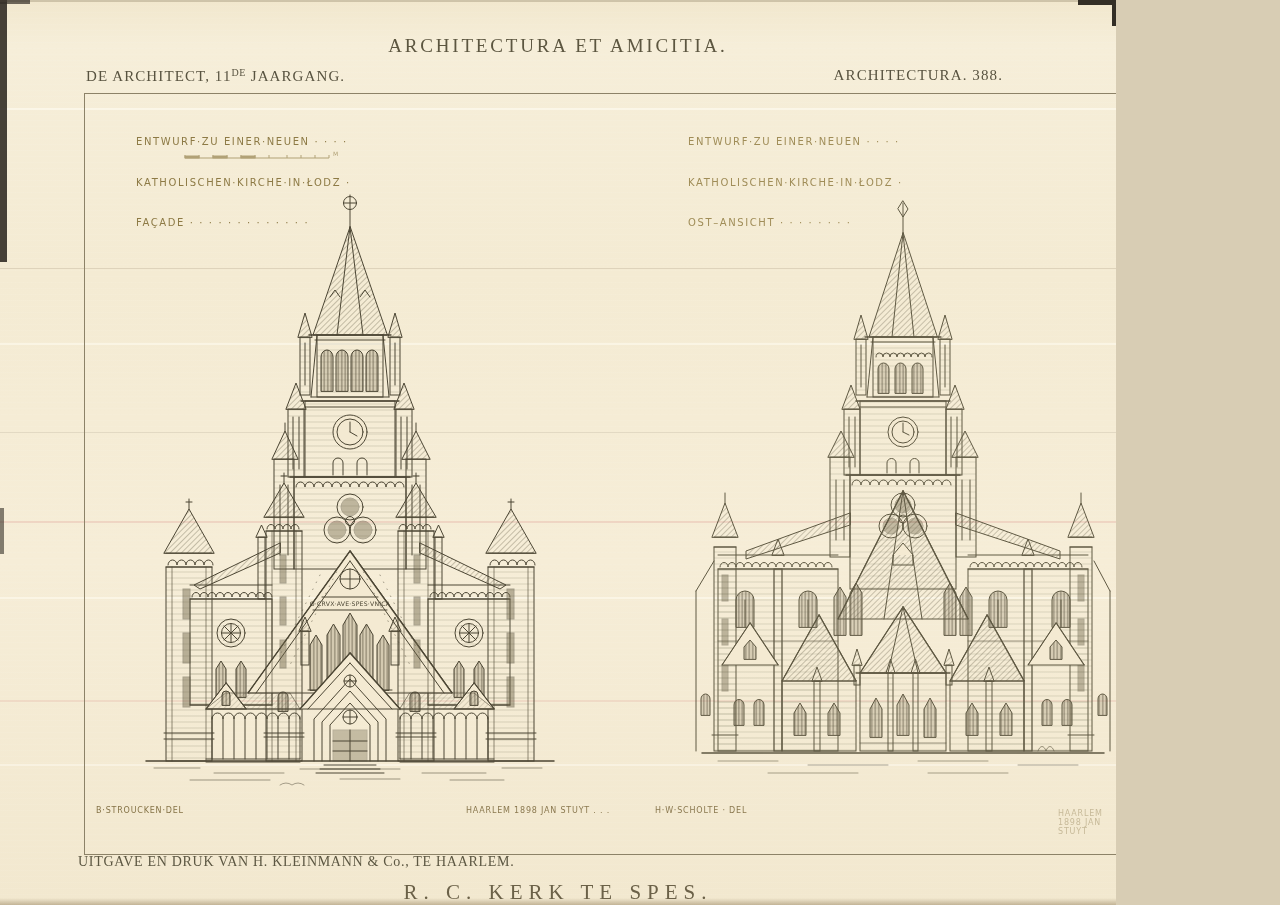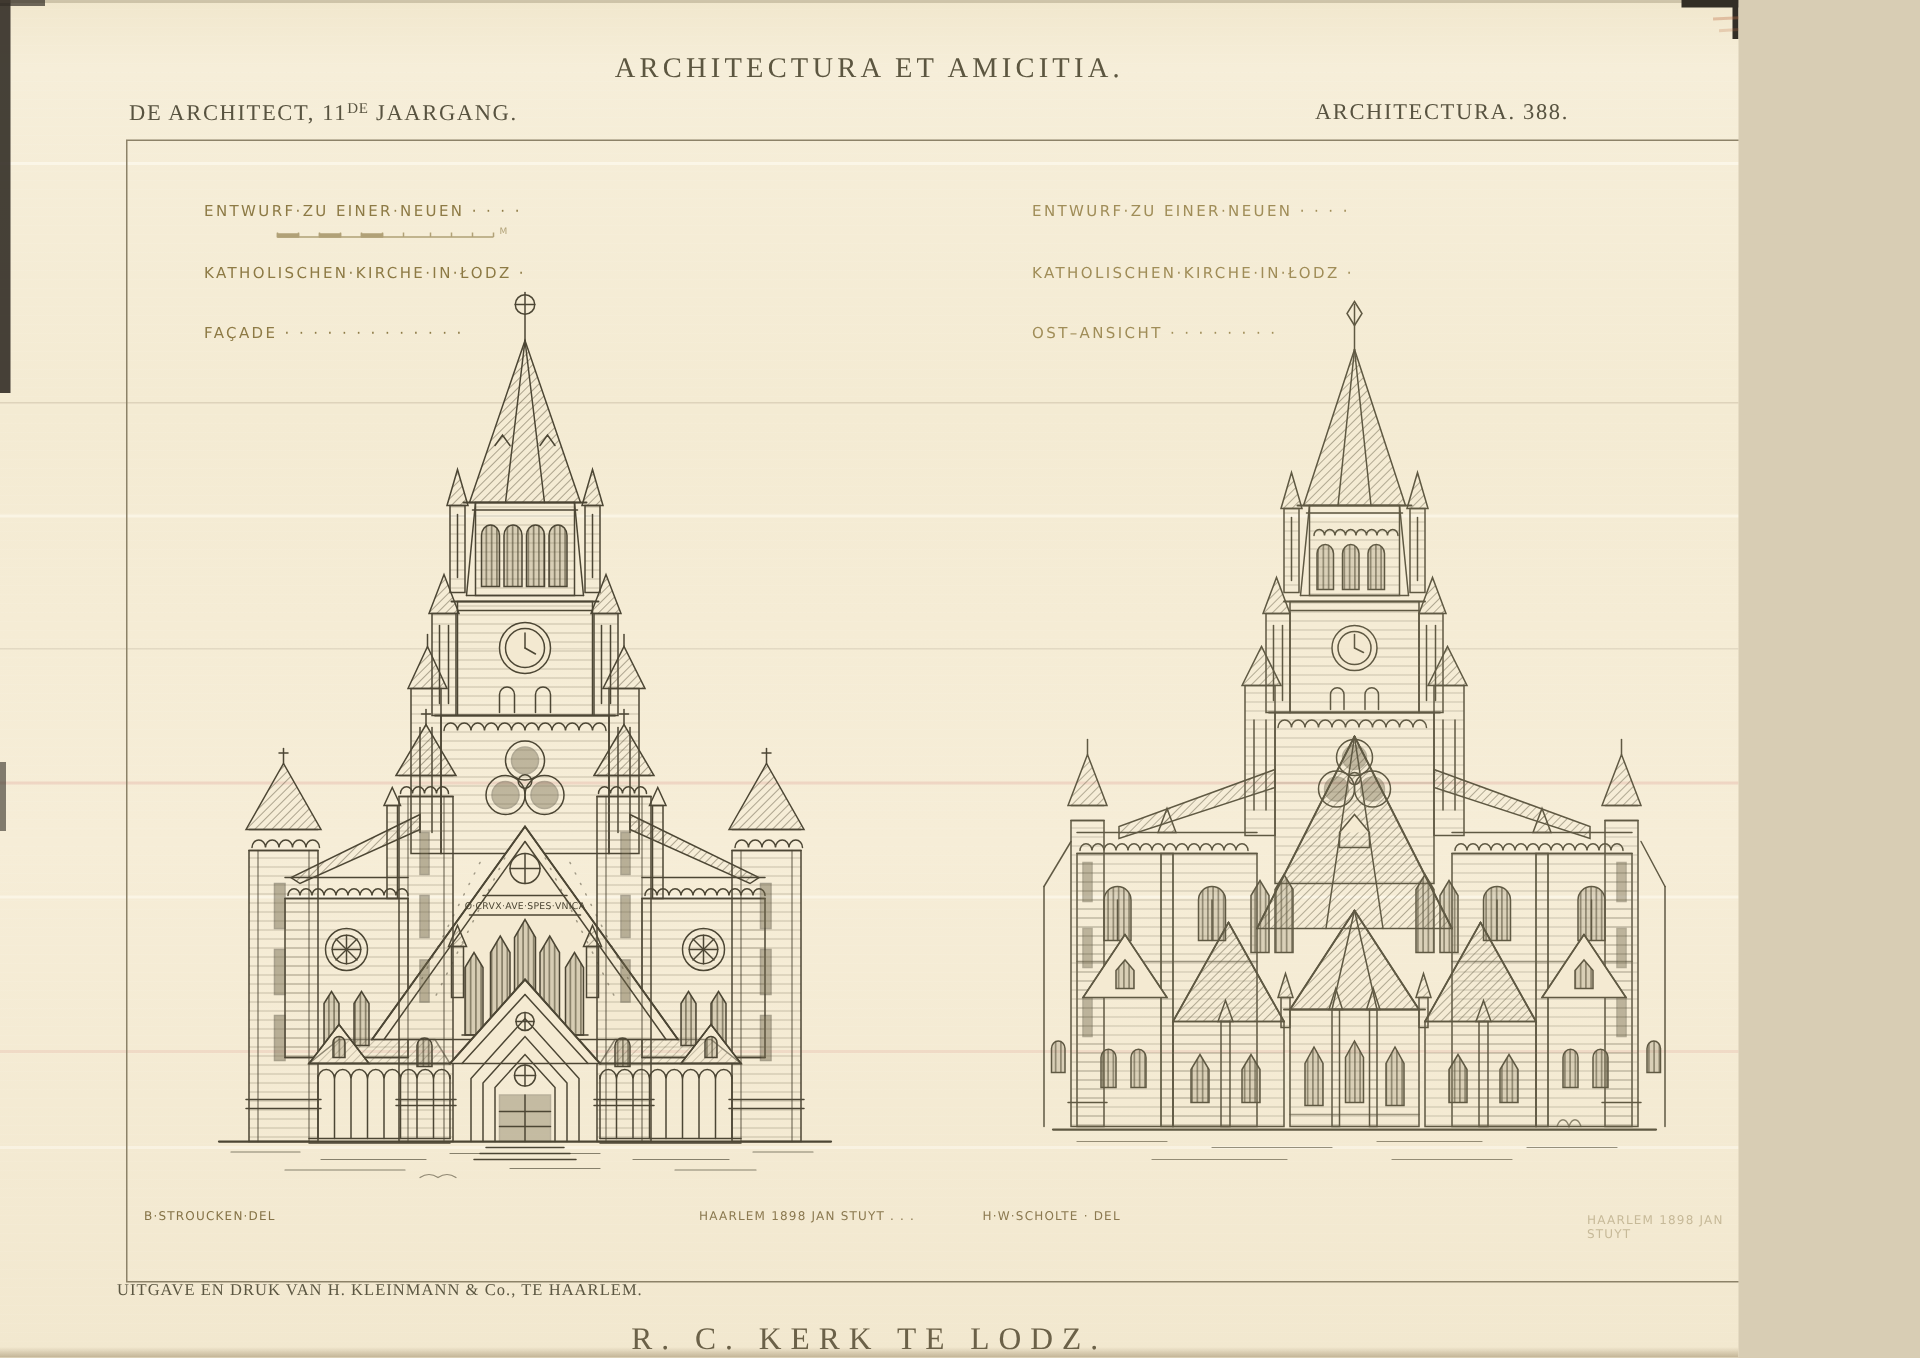--- a/index.html
+++ b/index.html
@@ -1,32 +1,32 @@
 <!DOCTYPE html>
 <html><head>
 <meta charset="utf-8">
 <style>
   html,body{margin:0;padding:0;background:#d8cdb4;}
   #page{position:relative;width:1116px;height:905px;overflow:hidden;
         background:linear-gradient(180deg,#f1e7cd 0%,#f6eed9 5%,#f4ebd3 30%,#f6edd7 62%,#f2e8cf 100%);
-        font-family:"Liberation Serif","DejaVu Serif",serif;color:#55503c;padding-left:43px;}
+        font-family:"Liberation Serif","DejaVu Serif",serif;color:#55503c;}
   .abs{position:absolute;}
   .texture{left:0;top:0;width:100%;height:100%;
         background:repeating-linear-gradient(180deg,rgba(255,255,255,.05) 0 1px,rgba(0,0,0,0) 1px 6px);pointer-events:none;}
   .masthead{left:0;right:0;top:35px;text-align:center;font-size:19px;letter-spacing:2.8px;color:#5c5640;}
   .hdr-left{left:86px;top:67px;font-size:15px;letter-spacing:1.1px;color:#585340;}
   .hdr-left sup{font-size:10px;vertical-align:5px;letter-spacing:.5px;}
   .hdr-right{right:113px;top:67px;font-size:15px;letter-spacing:1.1px;color:#585340;text-align:right;}
   .frame{left:84px;top:93px;width:1079px;height:760px;border:1px solid #8c8268;}
   .caption{font-family:"DejaVu Sans","Liberation Sans",sans-serif;font-size:10px;line-height:13.5px;
            letter-spacing:1.6px;white-space:pre;}
   .cap-left{left:136px;top:108px;color:#8d7a45;}
   .cap-right{left:688px;top:108px;color:#a08d58;}
   .credit{font-family:"DejaVu Sans","Liberation Sans",sans-serif;font-size:8px;letter-spacing:.8px;color:#8b7950;}
-  .imprint{left:78px;top:854px;font-size:11px;letter-spacing:.7px;color:#5c5742;}
+  .imprint{left:78px;top:854px;font-size:14px;letter-spacing:.7px;color:#5c5742;}
   .plate-title{left:0;right:0;top:880px;text-align:center;font-size:21px;letter-spacing:6px;color:#6b6148;}
   .scanline{left:0;width:100%;pointer-events:none;}
   .edge{background:#332e26;pointer-events:none;}
   .pencil{background:rgba(190,110,70,.35);transform:rotate(-3deg);}
 </style>
 </head>
 <body>
 
 <div id="page">
 
@@ -540,15 +540,15 @@
       </g>
     </g>
   </svg>
 
   <div class="abs credit" style="left:96px;top:806px;color:#857347;">B·STROUCKEN·DEL</div>
   <div class="abs credit" style="left:466px;top:806px;">HAARLEM 1898 JAN STUYT . . .</div>
   <div class="abs credit" style="left:655px;top:806px;">H·W·SCHOLTE · DEL</div>
   <div class="abs credit" style="left:1058px;top:809px;opacity:.5;color:#9b8a60;">HAARLEM 1898 JAN STUYT</div>
 
   <div class="abs imprint">UITGAVE EN DRUK VAN H. KLEINMANN &amp; Co., TE HAARLEM.</div>
-  <div class="abs plate-title">R. C. KERK TE LODZ.</div>
+  <div class="abs plate-title">R. C. KERK TE SPES.</div>
 
 </div>
 
 </body></html>

